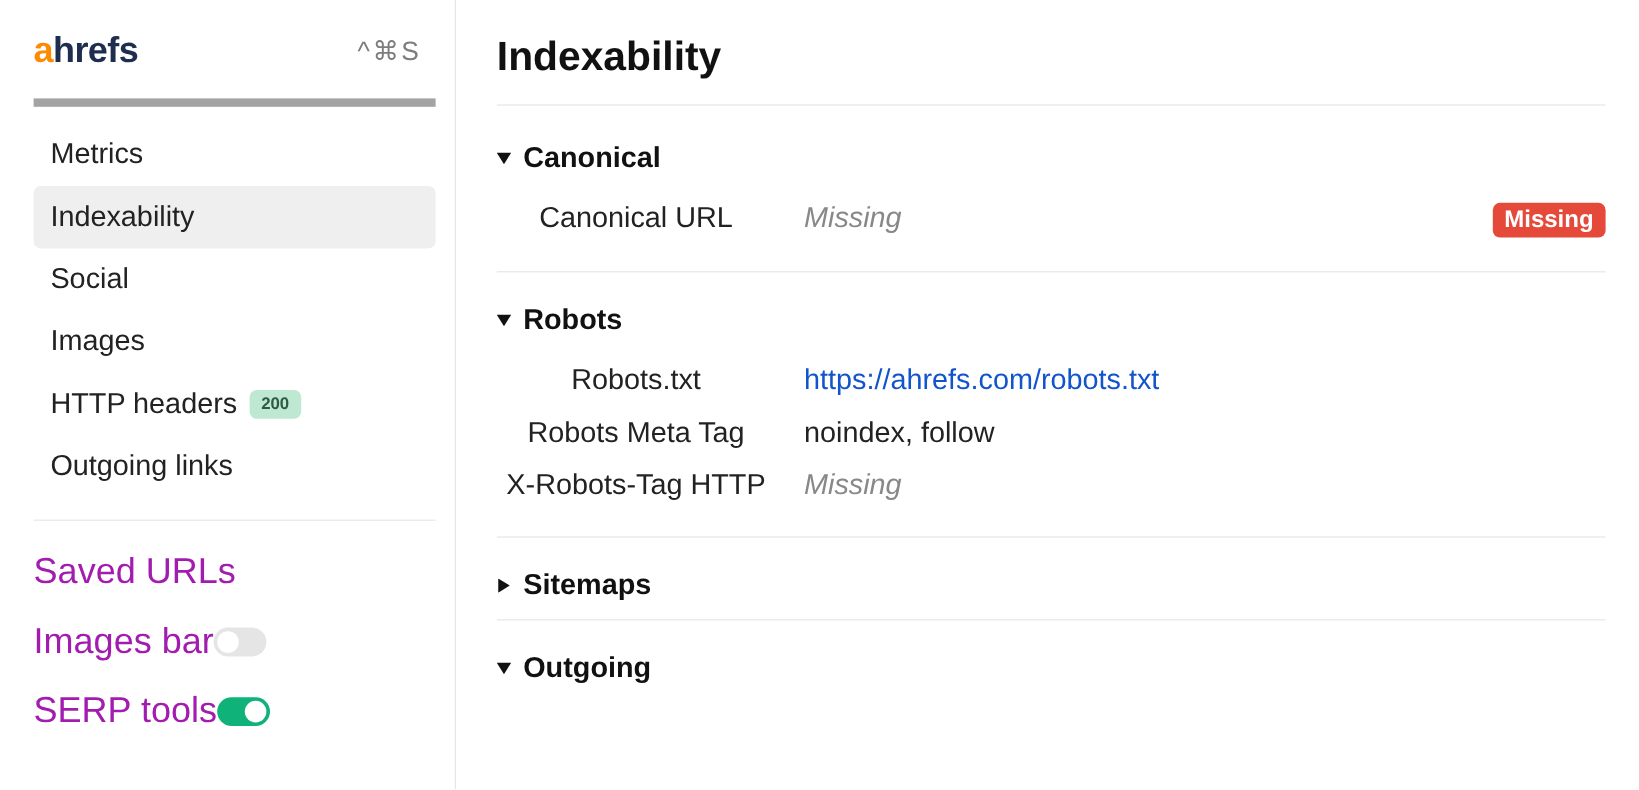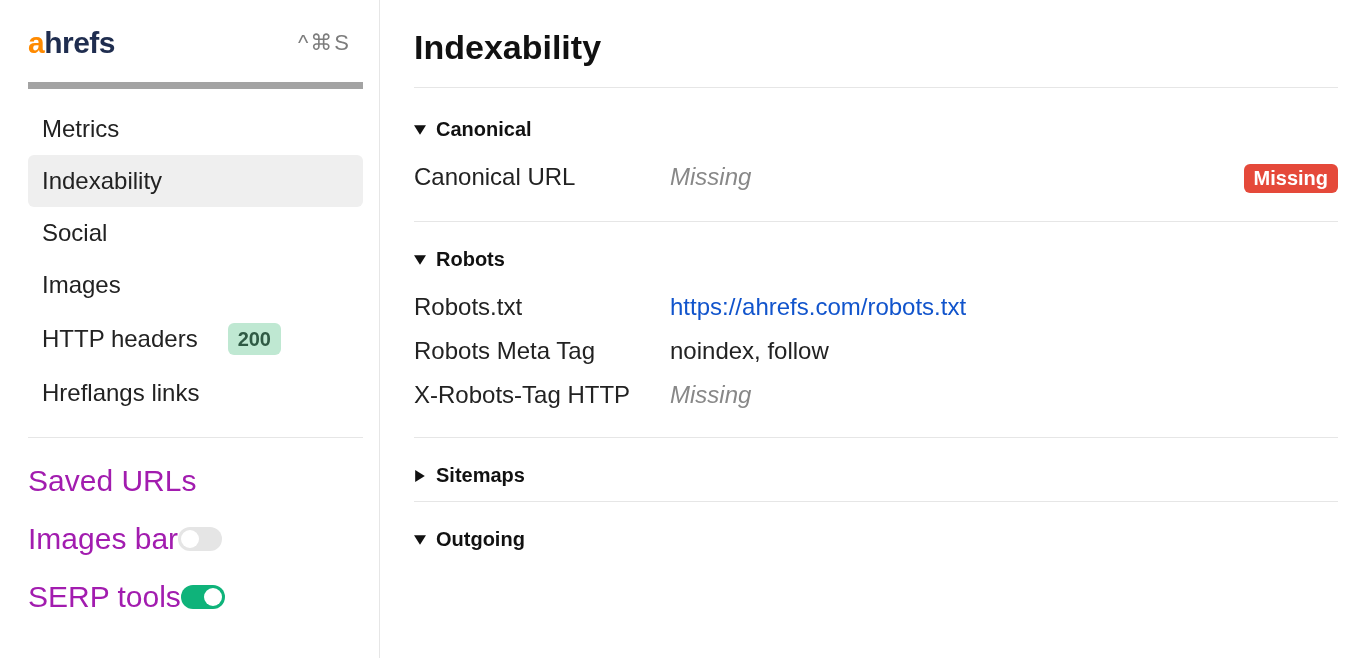--- a/index.html
+++ b/index.html
@@ -57,25 +57,24 @@
     cursor: pointer;
   }
   .nav li.active {
     background: #efefef;
   }
   .badge {
     display: inline-block;
     background: #bfe8d2;
     color: #2f5a44;
     font-weight: 600;
-    font-size: 20px;
+    font-size: 14px;
     padding: 2px 10px;
     border-radius: 6px;
     line-height: 1.4;
-    margin-left: 20px;
   }
   .sb-sep {
     border-top: 1px solid #e6e6e6;
     margin: 18px 0 14px;
   }
   .bottom-nav li {
     font-size: 30px;
     color: #a21caf;
     padding: 12px 14px 12px 0;
     display: flex;
@@ -120,41 +119,41 @@
   .section-head {
     display: flex;
     align-items: center;
     gap: 10px;
     padding: 6px 0 14px;
     cursor: pointer;
   }
   .section-head .caret { display:inline-flex; }
   .caret svg { display:block; }
   .section-title {
-    font-size: 20px;
+    font-size: 24px;
     font-weight: 700;
   }
   .section-body {
     padding-bottom: 20px;
     border-bottom: 1px solid #e6e6e6;
     margin-bottom: 20px;
   }
   .section-sep {
     border-bottom: 1px solid #e6e6e6;
     margin-bottom: 20px;
   }
   .row {
     display: flex;
     align-items: baseline;
     padding: 8px 0;
     font-size: 24px;
   }
   .row .key {
     width: 256px;
-    text-align: left;
+    text-align: center;
     color: #222;
     padding-right: 24px;
     flex: 0 0 auto;
   }
   .row .val {
     flex: 1;
     color: #222;
   }
   .row .val.missing {
     color: #888;
@@ -194,21 +193,21 @@
           <span>Social</span>
         </li>
         <li class="">
           <span>Images</span>
         </li>
         <li class="">
           <span>HTTP headers</span>
           <span class="badge">200</span>
         </li>
         <li class="">
-          <span>Hreflangs links</span>
+          <span>Outgoing links</span>
         </li>
       </ul>
 
     <div class="sb-sep"></div>
 
     <ul class="bottom-nav" id="bottom-nav">
         <li>
           <span>Saved URLs</span>
         </li>
         <li>

